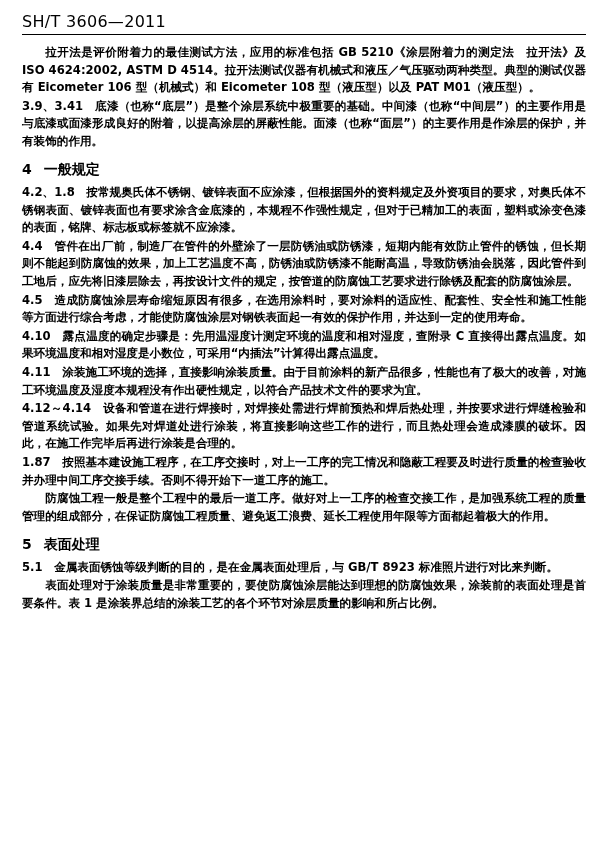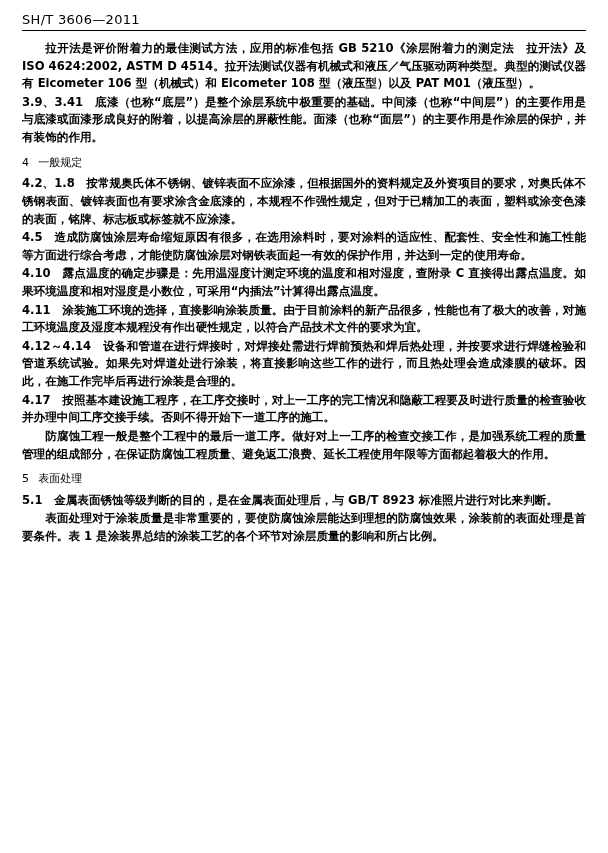--- a/index.html
+++ b/index.html
@@ -15,21 +15,21 @@
     overflow: hidden;
   }
   .page {
     position: relative;
     width: 608px;
     height: 853px;
     box-sizing: border-box;
     padding: 12px 22px 0 22px;
   }
   .doc-header {
-    font-size: 13px;
+    font-size: 16px;
     letter-spacing: 0.3px;
     margin-bottom: 2px;
     font-family: "DejaVu Sans", "Liberation Sans", sans-serif;
   }
   .hr {
     border: 0;
     border-top: 1px solid #000;
     margin: 3px 0 9px 0;
   }
   .body-col {
@@ -40,22 +40,22 @@
   }
   p {
     margin: 0 0 1px 0;
     font-weight: bold;
   }
   .indent2 {
     text-indent: 2em;
   }
   .sec-head {
     margin: 9px 0 4px 0;
-    font-size: 11px;
-    font-weight: normal;
+    font-size: 14px;
+    font-weight: bold;
   }
   .sec-head .num {
     margin-right: 0.85em;
   }
   .gap-top {
     margin-top: 8px;
   }
 </style>
 </head>
 <body>
@@ -67,25 +67,26 @@
 
   <div class="body-col">
 
     <p class="indent2">拉开法是评价附着力的最佳测试方法，应用的标准包括 GB 5210《涂层附着力的测定法　拉开法》及 ISO 4624:2002, ASTM D 4514。拉开法测试仪器有机械式和液压／气压驱动两种类型。典型的测试仪器有 Eicometer 106 型（机械式）和 Eicometer 108 型（液压型）以及 PAT M01（液压型）。</p>
     <p>3.9、3.41　底漆（也称“底层”）是整个涂层系统中极重要的基础。中间漆（也称“中间层”）的主要作用是与底漆或面漆形成良好的附着，以提高涂层的屏蔽性能。面漆（也称“面层”）的主要作用是作涂层的保护，并有装饰的作用。</p>
 
     <p class="sec-head gap-top">
       <span class="num">4</span><span>一般规定</span>
     </p>
     <p>4.2、1.8　按常规奥氏体不锈钢、镀锌表面不应涂漆，但根据国外的资料规定及外资项目的要求，对奥氏体不锈钢表面、镀锌表面也有要求涂含金底漆的，本规程不作强性规定，但对于已精加工的表面，塑料或涂变色漆的表面，铭牌、标志板或标签就不应涂漆。</p>
+    <p>4.4　管件在出厂前，制造厂在管件的外壁涂了一层防锈油或防锈漆，短期内能有效防止管件的锈蚀，但长期则不能起到防腐蚀的效果，加上工艺温度不高，防锈油或防锈漆不能耐高温，导致防锈油会脱落，因此管件到工地后，应先将旧漆层除去，再按设计文件的规定，按管道的防腐蚀工艺要求进行除锈及配套的防腐蚀涂层。</p>
     <p>4.5　造成防腐蚀涂层寿命缩短原因有很多，在选用涂料时，要对涂料的适应性、配套性、安全性和施工性能等方面进行综合考虑，才能使防腐蚀涂层对钢铁表面起一有效的保护作用，并达到一定的使用寿命。</p>
     <p>4.10　露点温度的确定步骤是：先用温湿度计测定环境的温度和相对湿度，查附录 C 直接得出露点温度。如果环境温度和相对湿度是小数位，可采用“内插法”计算得出露点温度。</p>
     <p>4.11　涂装施工环境的选择，直接影响涂装质量。由于目前涂料的新产品很多，性能也有了极大的改善，对施工环境温度及湿度本规程没有作出硬性规定，以符合产品技术文件的要求为宜。</p>
     <p>4.12～4.14　设备和管道在进行焊接时，对焊接处需进行焊前预热和焊后热处理，并按要求进行焊缝检验和管道系统试验。如果先对焊道处进行涂装，将直接影响这些工作的进行，而且热处理会造成漆膜的破坏。因此，在施工作完毕后再进行涂装是合理的。</p>
-    <p>4.17　按照基本建设施工程序，在工序交接时，对上一工序的完工情况和隐蔽工程要及时进行质量的检查验收并办理中间工序交接手续。否则不得开始下一道工序的施工。</p>
+    <p>1.87　按照基本建设施工程序，在工序交接时，对上一工序的完工情况和隐蔽工程要及时进行质量的检查验收并办理中间工序交接手续。否则不得开始下一道工序的施工。</p>
     <p class="indent2">防腐蚀工程一般是整个工程中的最后一道工序。做好对上一工序的检查交接工作，是加强系统工程的质量管理的组成部分，在保证防腐蚀工程质量、避免返工浪费、延长工程使用年限等方面都起着极大的作用。</p>
 
     <p class="sec-head gap-top">
       <span class="num">5</span><span>表面处理</span>
     </p>
     <p>5.1　金属表面锈蚀等级判断的目的，是在金属表面处理后，与 GB/T 8923 标准照片进行对比来判断。</p>
     <p class="indent2">表面处理对于涂装质量是非常重要的，要使防腐蚀涂层能达到理想的防腐蚀效果，涂装前的表面处理是首要条件。表 1 是涂装界总结的涂装工艺的各个环节对涂层质量的影响和所占比例。</p>
 
   </div>
 </div>

